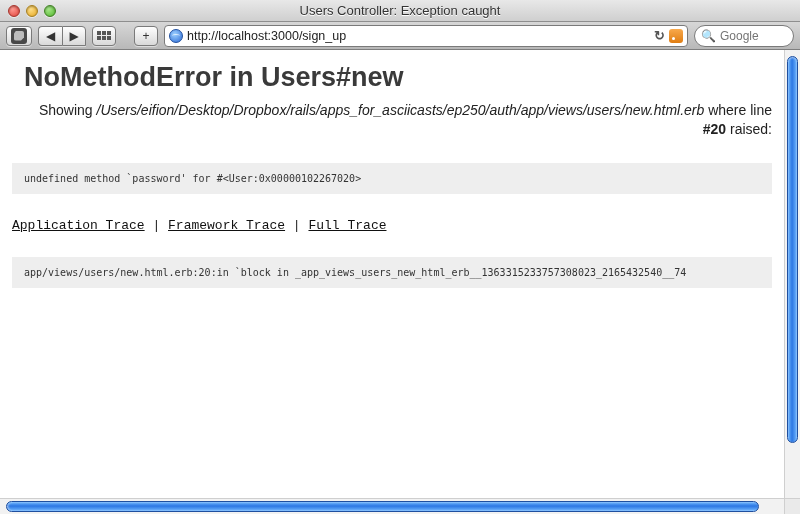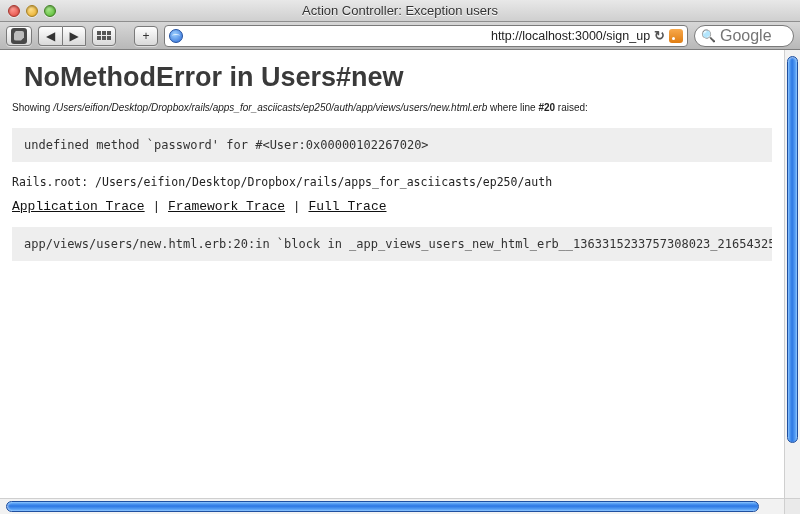--- a/index.html
+++ b/index.html
@@ -45,43 +45,43 @@
 .tb-group { display: inline-flex; }
 .tb-group .tb-btn { border-radius: 0; border-right-width: 0;}
 .tb-group .tb-btn:first-child { border-radius: 4px 0 0 4px; }
 .tb-group .tb-btn:last-child { border-radius: 0 4px 0 0; border-right-width:1px; }
 .urlbar {
   flex: 1; height: 22px; border: 1px solid #7a7a7a; border-radius: 4px;
   background: #fff; display: flex; align-items: center; padding: 0 4px; gap: 4px;
 }
 .urlbar .globe { width:14px; height:14px; background: radial-gradient(circle at 40% 35%, #9dd0ff, #2d6bd6); border-radius: 50%; border:1px solid #1f4f9f; position:relative; }
 .urlbar .globe::after{content:"";position:absolute;left:2px;top:4px;width:8px;height:3px;border-top:1px solid rgba(255,255,255,.7);border-radius:50%;}
-.urlbar input { border: none; outline: none; flex: 1; font-size: 12.5px; font-family: inherit; color: #222; background: transparent; text-align: right; }
+.urlbar input { border: none; outline: none; flex: 1; font-size: 12.5px; font-family: inherit; color: #222; background: transparent; }
 .reload { color:#555; font-weight:bold; }
 .searchbar { width: 100px; height: 22px; border: 1px solid #7a7a7a; border-radius: 11px; background: #fff; display:flex; align-items:center; padding: 0 6px; gap:4px; }
 .searchbar .mag { color:#777; font-size:12px; }
-.searchbar input { border:none; outline:none; width: 64px; font-size:16px; background:transparent; color:#8b5cf6; }
+.searchbar input { border:none; outline:none; width: 64px; font-size:12px; background:transparent; color:#8b5cf6; }
 .evernote { width:16px;height:16px;display:inline-block;position:relative;}
 .evernote::before{content:"";position:absolute;inset:0;background:#484848;border-radius:3px;}
 .evernote::after{content:"";position:absolute;left:3px;top:3px;width:10px;height:10px;background:#bbb;border-radius:2px;clip-path: polygon(20% 0,100% 0,100% 70%,70% 100%,0 100%,0 30%);}
 .rss { width:14px;height:14px;display:inline-block;background:linear-gradient(#f8a94c,#e07d12);border-radius:3px;position:relative;}
 .rss::after{content:"";position:absolute;left:3px;bottom:3px;width:3px;height:3px;background:#fff;border-radius:50%;}
 .content-wrap { position: relative; height: calc(514px - 50px); }
 .content {
   position:absolute; top:0;left:0;right:16px;bottom:16px;
   overflow: hidden; padding: 8px 12px 8px 12px;
   font-family: Verdana, Arial, sans-serif;
   color: #222;
 }
 .content h1 { font-family: Verdana, Arial, sans-serif; font-weight: bold; font-size: 27px; color:#3a3a3a; margin: 4px 0 8px 12px; }
-.content .showing { font-size: 10px; margin-bottom: 10px; line-height: 1.35; }
+.content .showing { font-size: 14px; margin-bottom: 10px; line-height: 1.35; text-align: right; }
 .content .showing i { font-style: italic; }
 .content pre, .codebox {
   background: #eeeeee; padding: 10px 12px; font-family: Menlo, Monaco, Consolas, monospace;
-  font-size: 12px; color: #333; margin: 13px 0; white-space: pre; overflow: hidden;
+  font-size: 10px; color: #333; margin: 24px 0; white-space: pre; overflow: hidden;
 }
 .extracted { font-size: 13px; margin: 10px 0 4px 0; }
 .railsroot { font-family: Menlo, Monaco, monospace; font-size: 11.5px; margin: 10px 0; }
 .traces { margin: 8px 0 8px 0; font-size: 13px; font-family: Liberation Mono, monospace; }
 .traces a { color: #111; text-decoration: underline; }
 .vscroll { position:absolute; right:0; top:0; bottom:16px; width:16px; background:#f2f2f2; border-left:1px solid #cfcfcf; }
 .vscroll .track { position:absolute; left:2px; right:2px; top:4px; bottom:4px;}
 .vscroll .thumb { position:absolute; left:0;right:0; top:2px; height:88%; border-radius:7px;
   background: linear-gradient(to right, #6fb6ff, #2c77e3 45%, #6fb6ff); border:1px solid #1f4f9f; box-shadow: inset 0 1px 2px rgba(255,255,255,.6);}
 .hscroll { position:absolute; left:0; right:16px; bottom:0; height:16px; background:#f2f2f2; border-top:1px solid #cfcfcf; }
@@ -92,21 +92,21 @@
 </style>
 </head>
 <body>
 
 <div class="window-chrome">
   <div class="traffic">
     <span class="tl-close"></span>
     <span class="tl-min"></span>
     <span class="tl-zoom"></span>
   </div>
-  <div class="win-title">Action Controller: Exception users</div>
+  <div class="win-title">Users Controller: Exception caught</div>
 </div>
 
 <div class="toolbar">
   <span class="tb-btn">
       <span class="evernote"></span>
     </span>
   <span class="tb-group">
     <span class="tb-btn">◀</span>
     <span class="tb-btn">▶</span>
   </span>
@@ -135,23 +135,20 @@
 </div>
 
 <div class="content-wrap">
   <div class="content">
     <h1>NoMethodError in Users#new</h1>
     <p class="showing">
       <span>Showing </span><i>/Users/eifion/Desktop/Dropbox/rails/apps_for_asciicasts/ep250/auth/app/views/users/new.html.erb</i>
       <span>where line </span><b>#20</b><span> raised:</span>
     </p>
     <pre class="codebox">undefined method `password' for #&lt;User:0x00000102267020&gt;</pre>
-    <p class="railsroot">
-      <span>Rails.root: </span><span>/Users/eifion/Desktop/Dropbox/rails/apps_for_asciicasts/ep250/auth</span>
-    </p>
     <p class="traces">
       <a href="#">Application Trace</a><span> | </span><a href="#">Framework Trace</a><span> | </span><a href="#">Full Trace</a>
     </p>
     <pre class="codebox">app/views/users/new.html.erb:20:in `block in _app_views_users_new_html_erb__1363315233757308023_2165432540__74</pre>
   </div>
   <div class="vscroll">
     <div class="track">
         <div class="thumb"></div>
       </div>
   </div>

